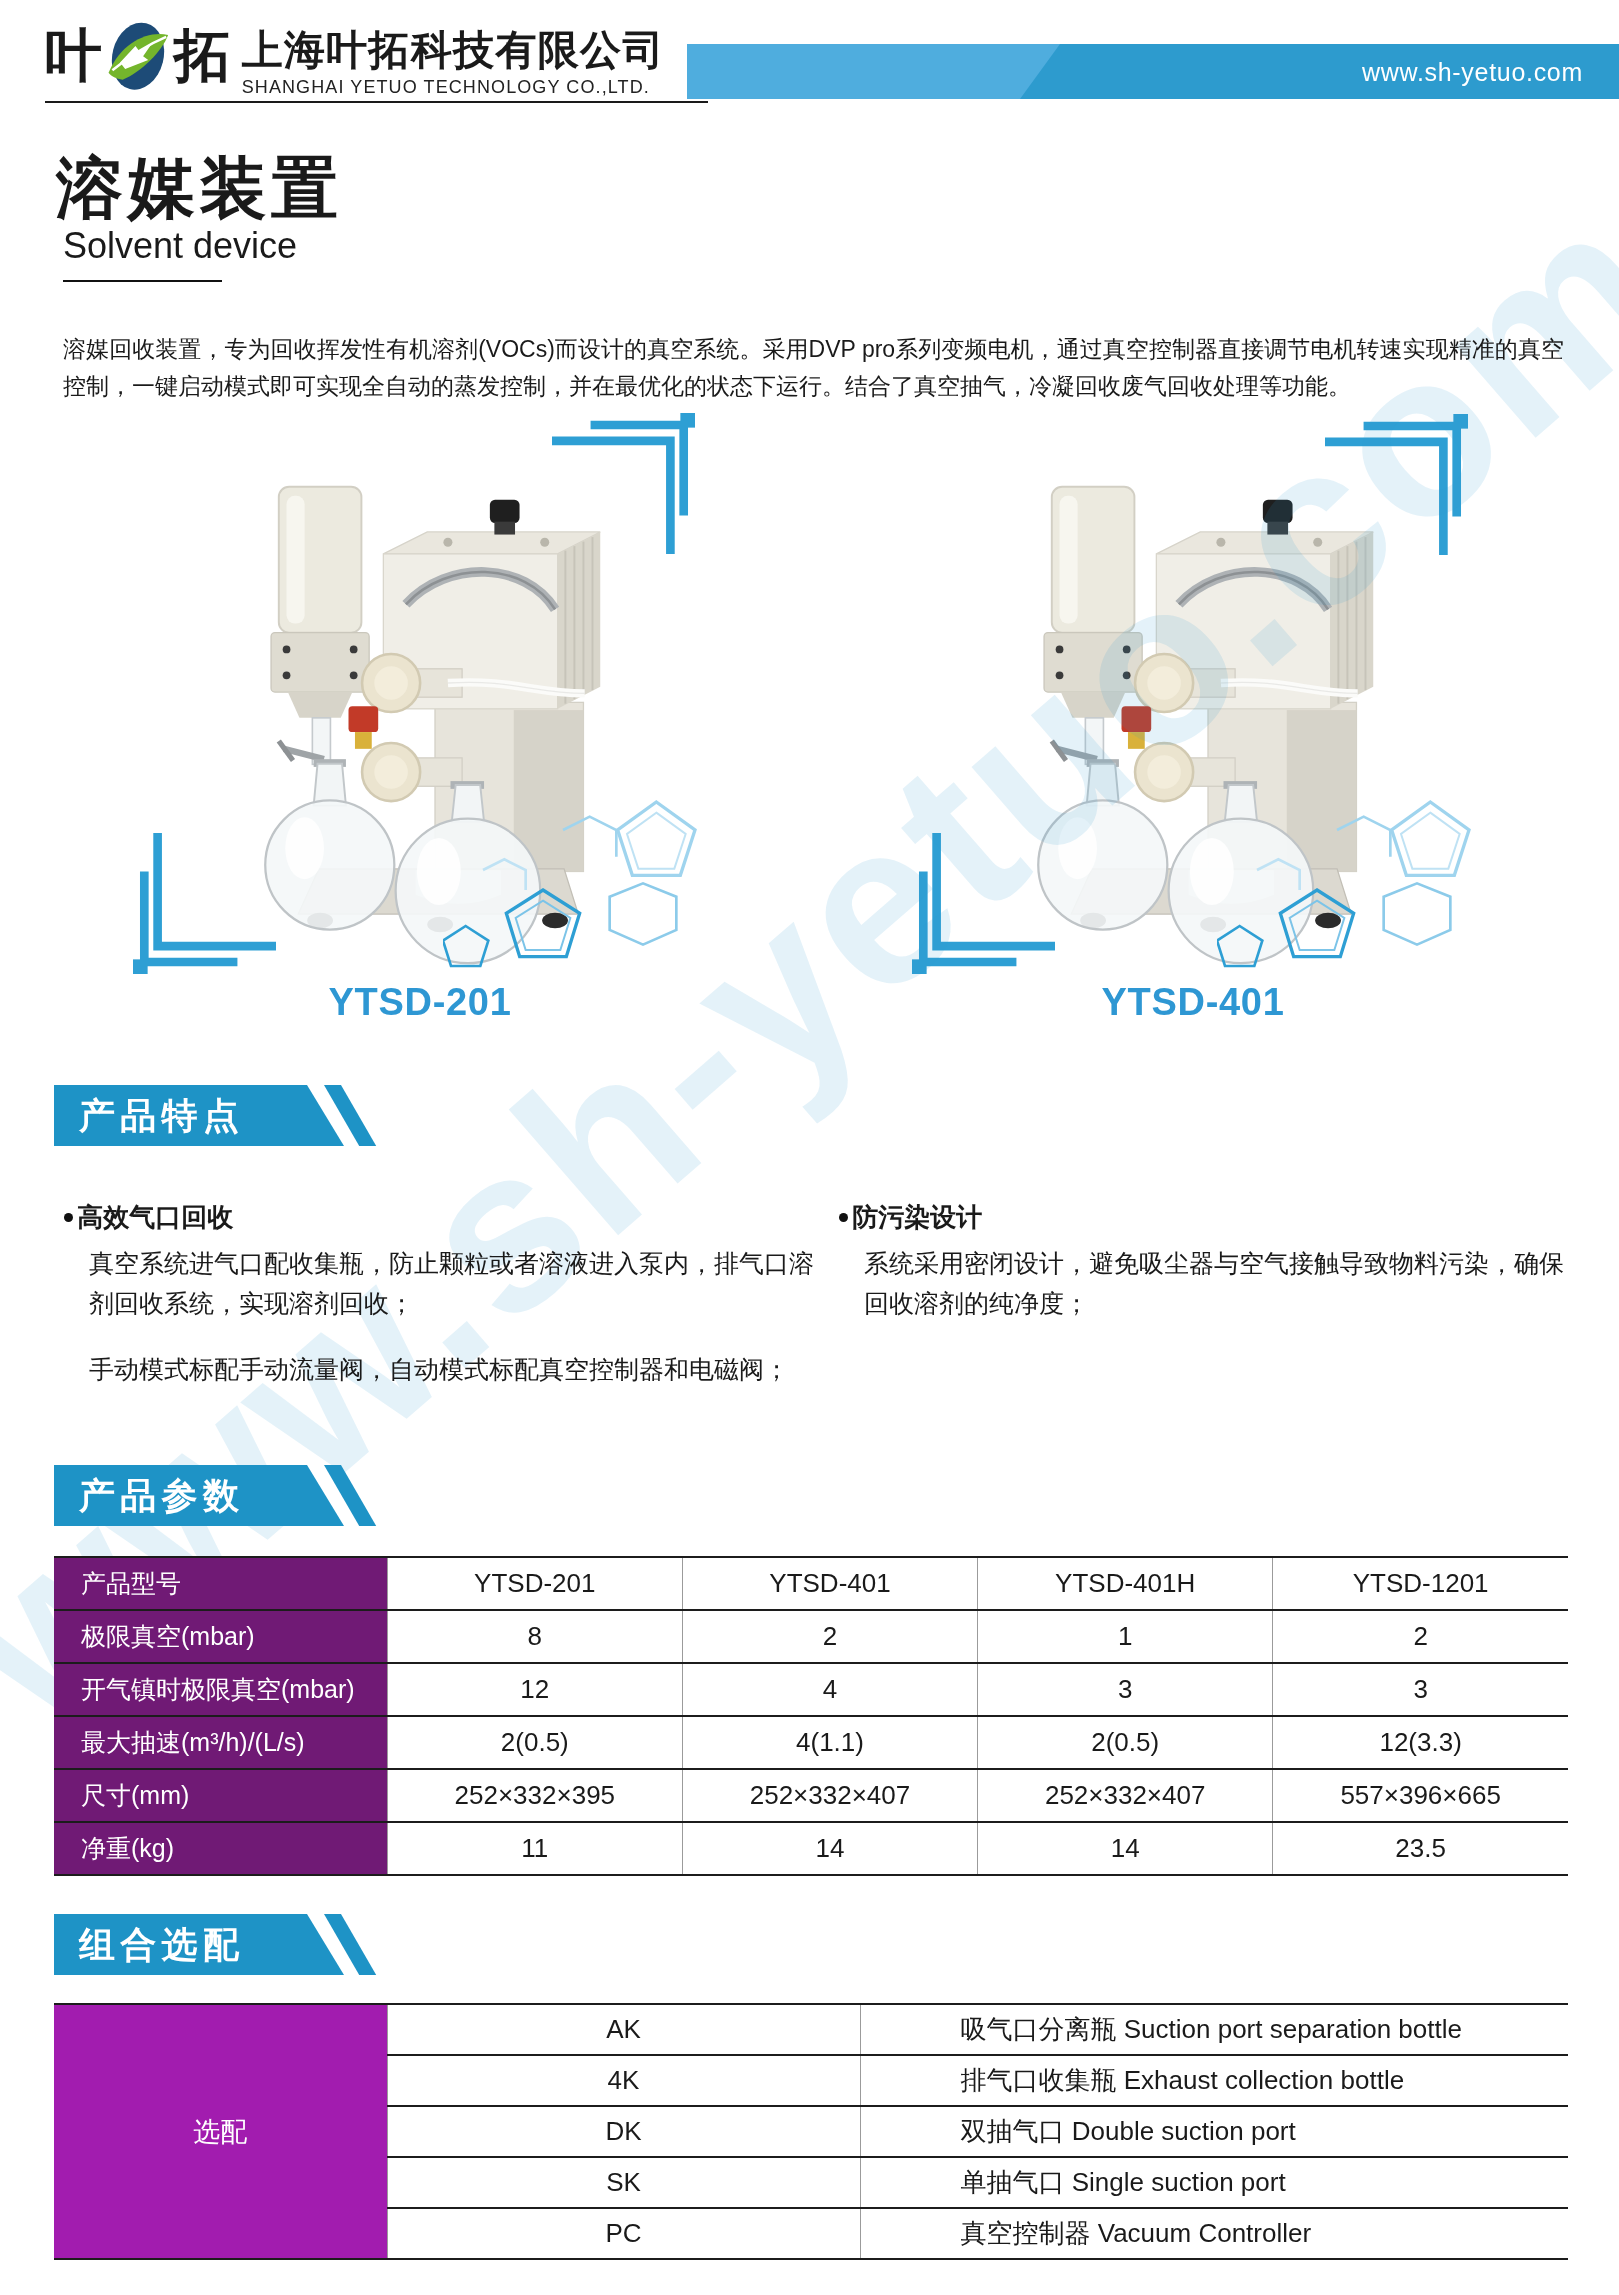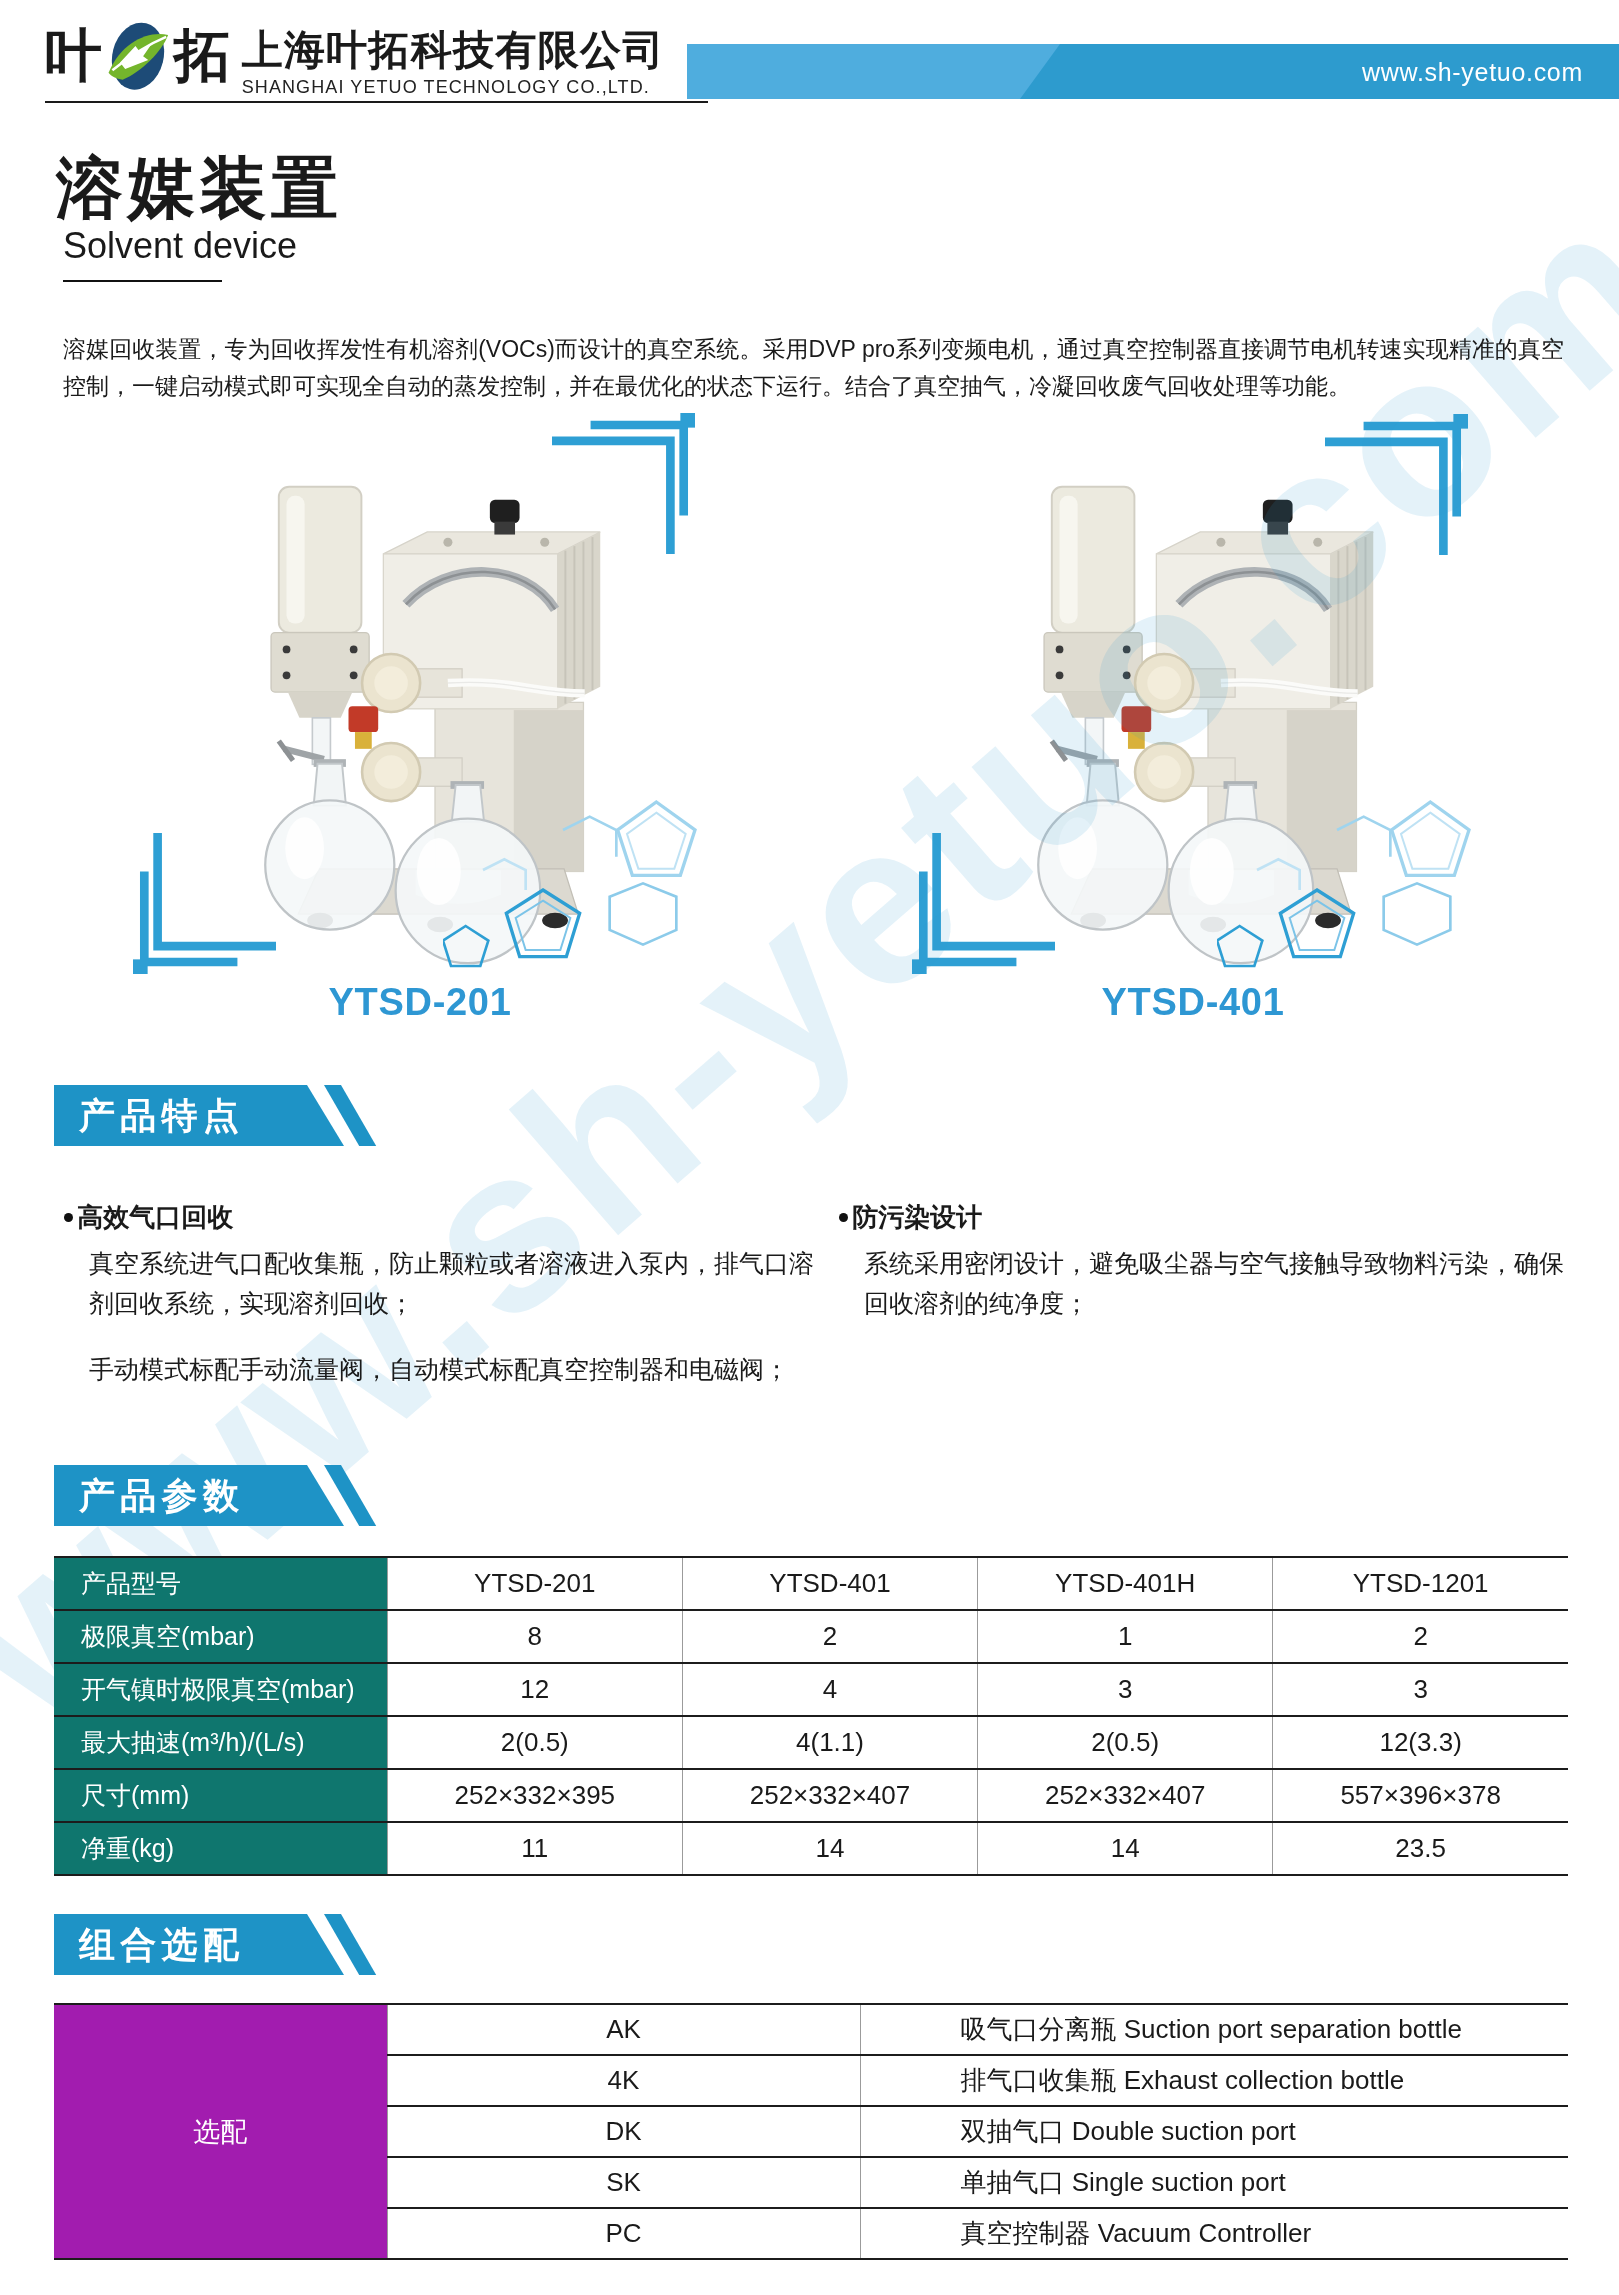--- a/index.html
+++ b/index.html
@@ -56,21 +56,21 @@
   .fbody{font-size:25px;line-height:1.58;margin-top:9.3px;padding-left:25px;}
   
   table{border-collapse:collapse;table-layout:fixed;width:1514px;background:#fff;
     border-top:2.7px solid #1c1c1c;border-bottom:2.7px solid #1c1c1c;}
   .param-table{margin-top:30px;}
   .opt-table{margin-top:28px;}
   td{font-size:26px;text-align:center;vertical-align:middle;border-left:1.3px solid #9b9b9b;}
   td.first{border-left:none;}
   .param-table td{height:49px;border-top:2px solid #1c1c1c;}
   .param-table tr:first-child td{border-top:none;}
-  .blue-cell{background:#0f766e;color:#fff;text-align:left;padding-left:27px;font-size:25px;}
+  .blue-cell{background:#701a75;color:#fff;text-align:left;padding-left:27px;font-size:25px;}
   .blue-head{background:#a21caf;color:#fff;text-align:center;font-size:27px;}
   .opt-table td{height:47px;border-top:2px solid #1c1c1c;}
   .opt-table tr:first-child td{border-top:none;}
   .opt-desc{text-align:left;padding-left:100px;}
   .hidden-defs{position:absolute;width:0;height:0;overflow:hidden;}
 </style>
 </head>
 <body>
 
 <svg class="hidden-defs" aria-hidden="true">
@@ -287,21 +287,21 @@
         <td>2(0.5)</td>
         <td>4(1.1)</td>
         <td>2(0.5)</td>
         <td>12(3.3)</td>
       </tr>
       <tr>
         <td class="first blue-cell">尺寸(mm)</td>
         <td>252×332×395</td>
         <td>252×332×407</td>
         <td>252×332×407</td>
-        <td>557×396×378</td>
+        <td>557×396×665</td>
       </tr>
       <tr>
         <td class="first blue-cell">净重(kg)</td>
         <td>11</td>
         <td>14</td>
         <td>14</td>
         <td>23.5</td>
       </tr>
     </tbody>
       </table>

